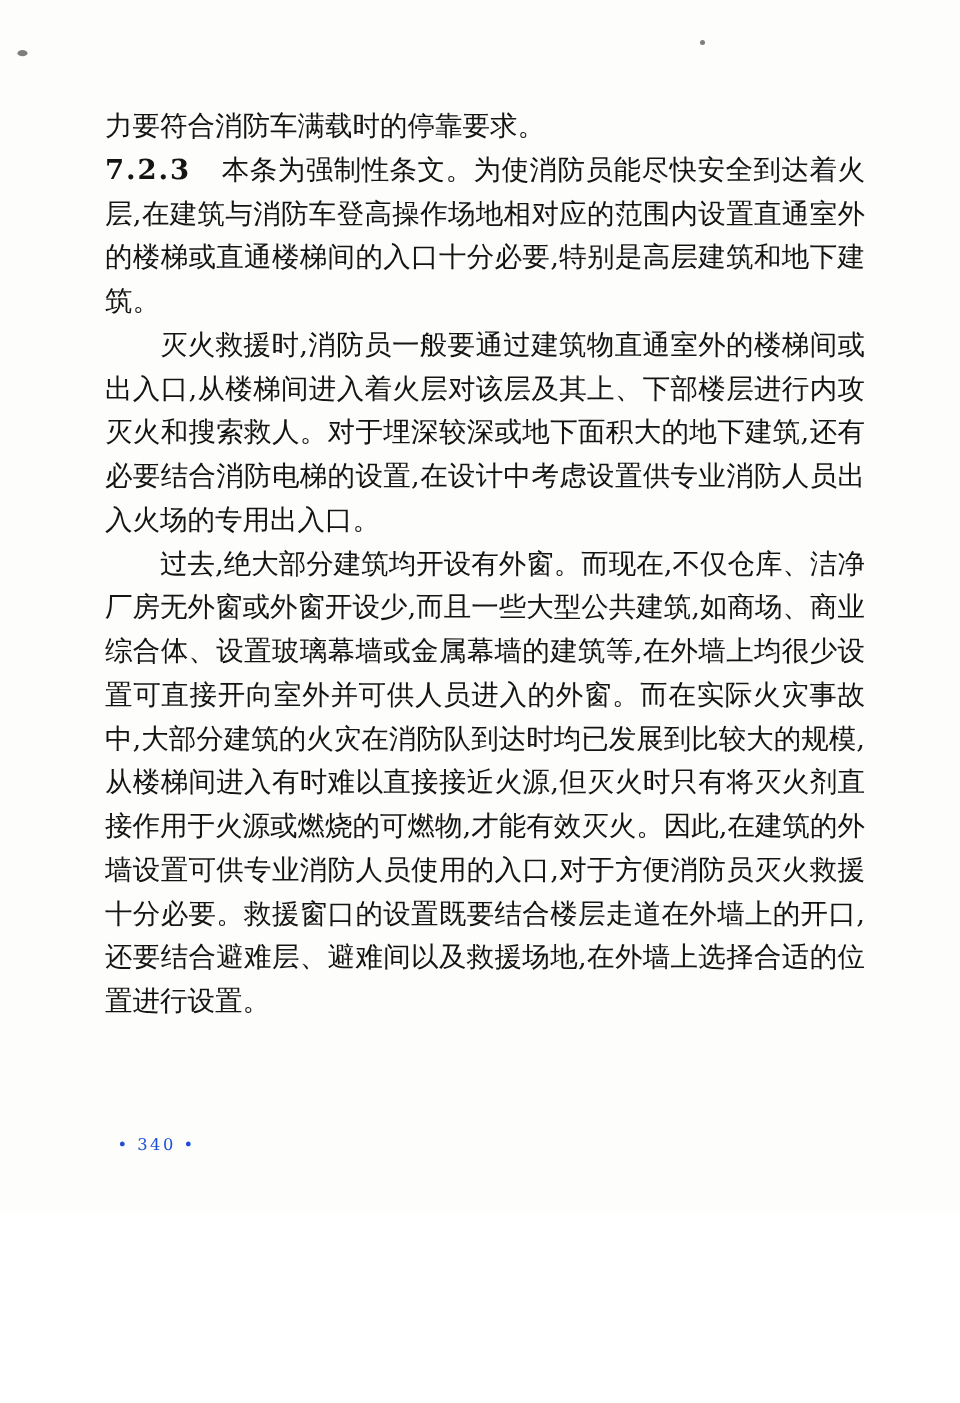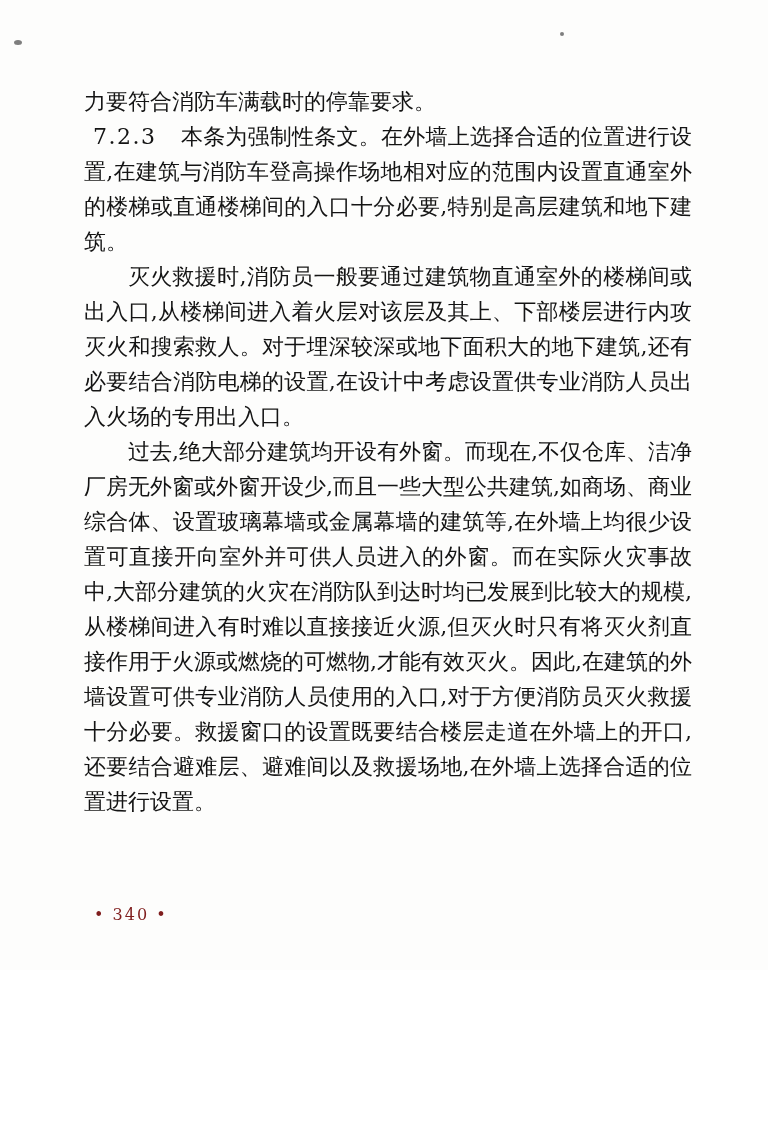--- a/index.html
+++ b/index.html
@@ -27,31 +27,30 @@
     text-justify: inter-ideograph;
   }
   .body-text p {
     margin: 0;
     word-break: break-all;
   }
   .indent {
     text-indent: 2em;
   }
   .num {
-    font-weight: normal;
+    font-weight: bold;
     margin-right: 1.1em;
     letter-spacing: 1.5px;
     font-family: "DejaVu Serif", "Liberation Serif", serif;
-    margin-left: 9px;
   }
   .pagenum {
     margin-top: auto;
-    font-size: 16px;
+    font-size: 13px;
     letter-spacing: 2px;
-    color: #7f1d1d;
+    color: #1d4ed8;
     padding-left: 10px;
   }
   .speck {
     position: absolute;
     background: #3a3a3a;
     border-radius: 50%;
     opacity: 0.65;
   }
   .speck-1 { left: 14px; top: 40px; width: 8px; height: 5px; }
   .speck-2 { left: 560px; top: 32px; width: 4px; height: 4px; }
@@ -61,21 +60,21 @@
 
 <div class="sheet">
 
   <span class="speck speck-1"></span>
   <span class="speck speck-2"></span>
 
   <div class="body-text">
 
     <p><span>力要符合消防车满载时的停靠要求。</span></p>
 
-    <p><span class="num">7.2.3</span><span>本条为强制性条文。在外墙上选择合适的位置进行设置,在建筑与消防车登高操作场地相对应的范围内设置直通室外的楼梯或直通楼梯间的入口十分必要,特别是高层建筑和地下建筑。</span></p>
+    <p><span class="num">7.2.3</span><span>本条为强制性条文。为使消防员能尽快安全到达着火层,在建筑与消防车登高操作场地相对应的范围内设置直通室外的楼梯或直通楼梯间的入口十分必要,特别是高层建筑和地下建筑。</span></p>
 
     <p class="indent"><span>灭火救援时,消防员一般要通过建筑物直通室外的楼梯间或出入口,从楼梯间进入着火层对该层及其上、下部楼层进行内攻灭火和搜索救人。对于埋深较深或地下面积大的地下建筑,还有必要结合消防电梯的设置,在设计中考虑设置供专业消防人员出入火场的专用出入口。</span></p>
 
 
     <p class="indent"><span>过去,绝大部分建筑均开设有外窗。而现在,不仅仓库、洁净厂房无外窗或外窗开设少,而且一些大型公共建筑,如商场、商业综合体、设置玻璃幕墙或金属幕墙的建筑等,在外墙上均很少设置可直接开向室外并可供人员进入的外窗。而在实际火灾事故中,大部分建筑的火灾在消防队到达时均已发展到比较大的规模,从楼梯间进入有时难以直接接近火源,但灭火时只有将灭火剂直接作用于火源或燃烧的可燃物,才能有效灭火。因此,在建筑的外墙设置可供专业消防人员使用的入口,对于方便消防员灭火救援十分必要。救援窗口的设置既要结合楼层走道在外墙上的开口,还要结合避难层、避难间以及救援场地,在外墙上选择合适的位置进行设置。</span></p>
 
 
   </div>
 
   <div class="pagenum">• 340 •</div>

